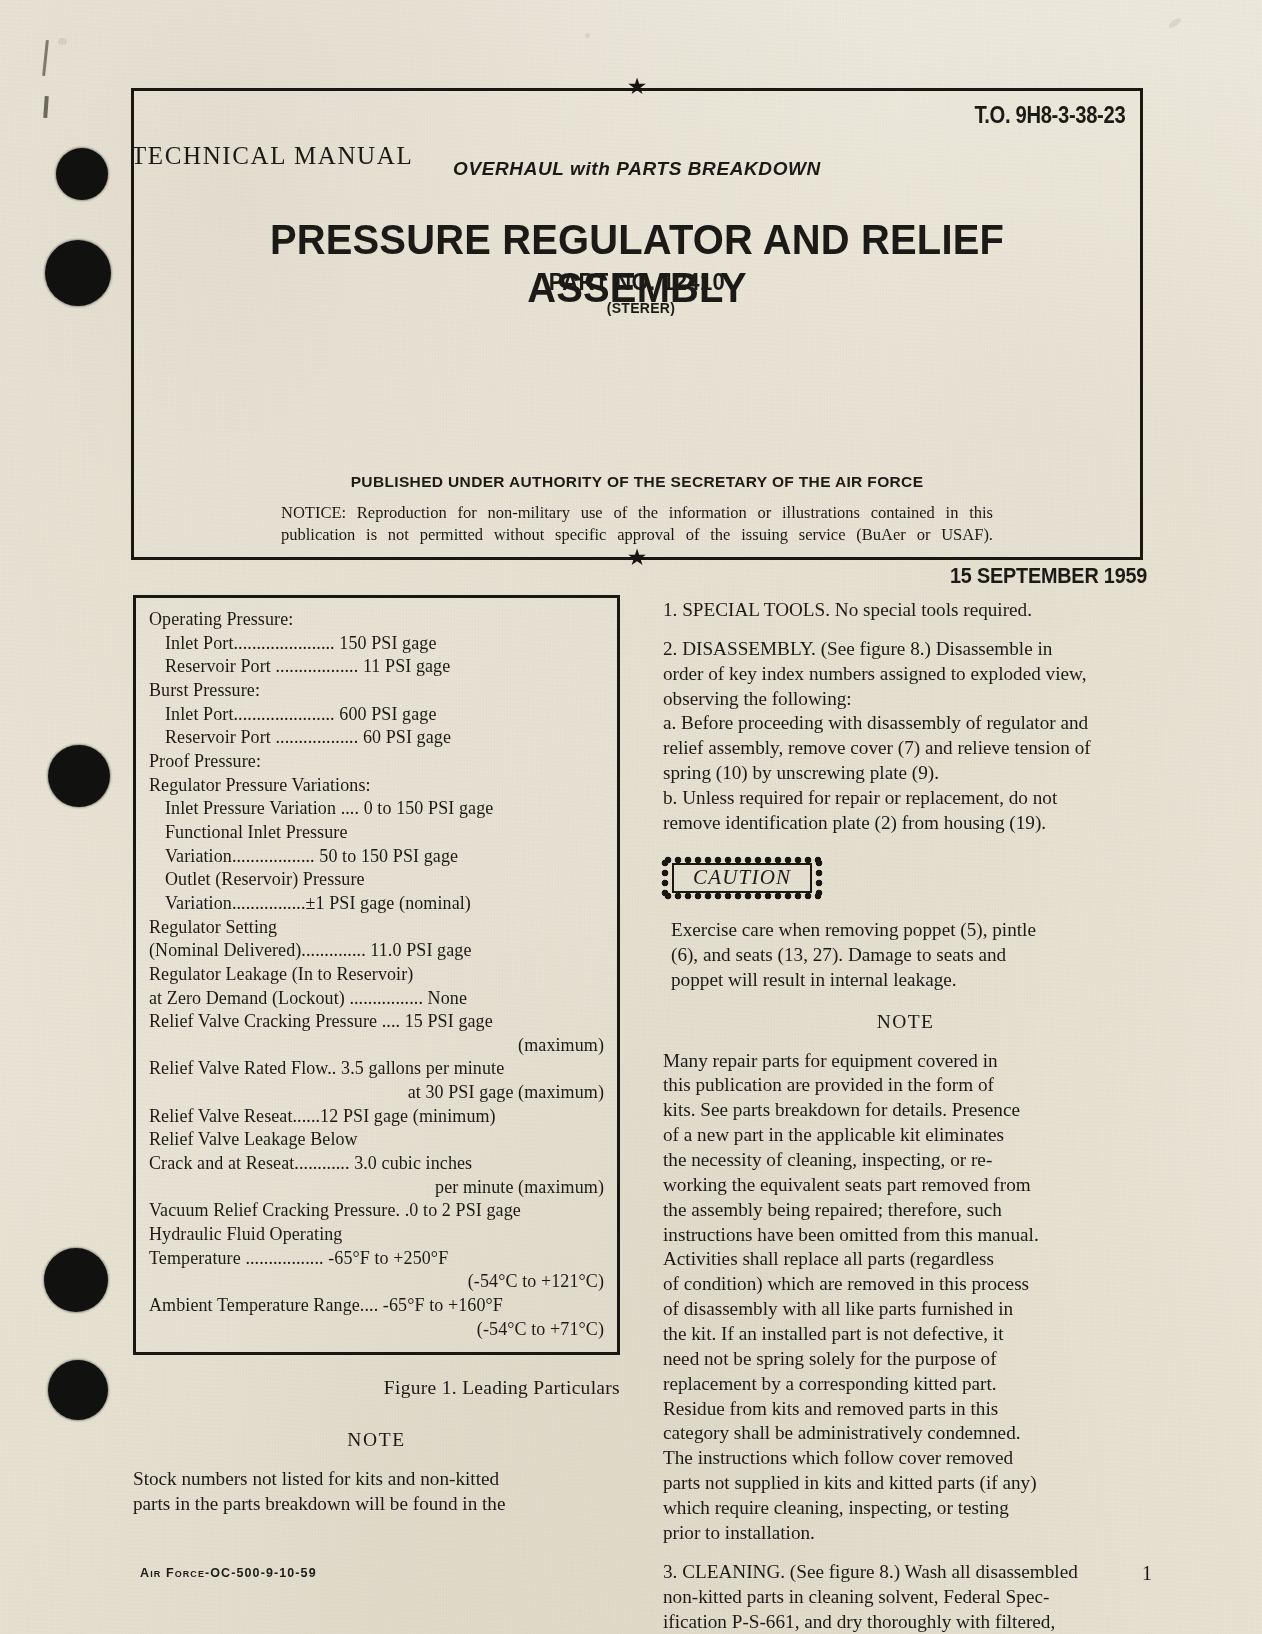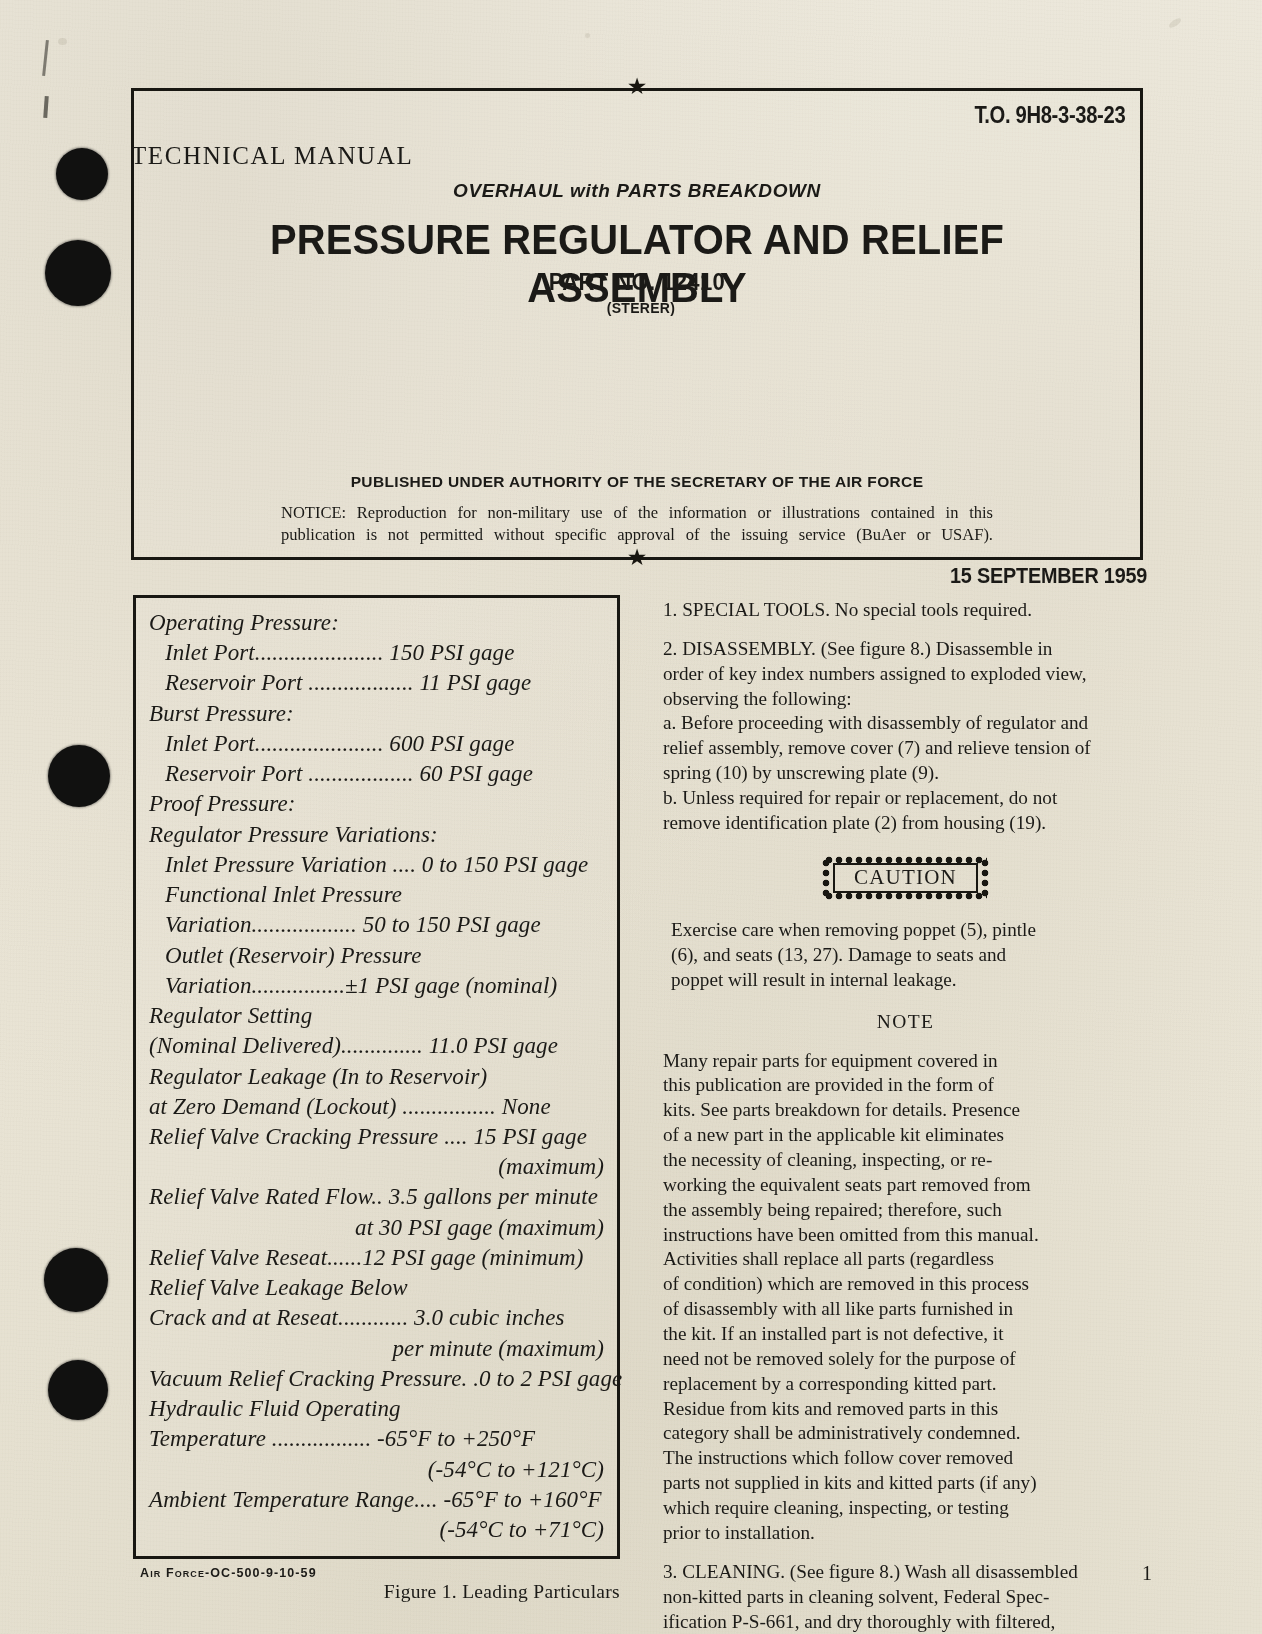--- a/index.html
+++ b/index.html
@@ -82,21 +82,21 @@
     left: 0; right: 0;
     top: 54px;
     text-align: left;
     font-family: "Liberation Serif", serif;
     font-size: 25px;
     letter-spacing: 1.6px;
   }
   .ov-line {
     position: absolute;
     left: 0; right: 0;
-    top: 92px;
+    top: 70px;
     text-align: center;
     font-family: "Liberation Sans", sans-serif;
     font-weight: bold;
     font-style: italic;
     font-size: 19px;
     letter-spacing: .6px;
   }
   .main-title {
     position: absolute;
     left: 0; right: 0;
@@ -179,25 +179,24 @@
   }
 
   .spec-box {
     border: 3px solid #181712;
     box-sizing: border-box;
     padding: 10px 13px 11px 13px;
     background: rgba(255,255,255,0.05);
   }
   .spec-line {
     font-family: "Liberation Serif", serif;
-    font-size: 23px;
+    font-size: 18px;
     line-height: 1.315;
     white-space: nowrap;
     letter-spacing: 0.1px;
-    font-style: italic;
   }
   .spec-line.ind1 { padding-left: 16px; }
   .spec-line.right { text-align: right; }
 
   .fig-caption {
     margin-top: 22px;
     text-align: right;
     font-family: "Liberation Serif", serif;
     font-size: 19.5px;
     letter-spacing: .3px;
@@ -220,22 +219,23 @@
   .para {
     font-family: Liberation Serif, serif;
     font-size: 19.2px;
     line-height: 1.295;
     margin-bottom: 14px;
   }
   .para .ln { white-space: nowrap; display: block; }
 
   .caution-wrap {
     display: flex;
-    justify-content: center;
+    justify-content: flex-start;
     margin: 22px 0 20px 0;
+    font-style: italic;
   }
   .caution-box {
     position: relative;
     padding: 7px 30px 8px 30px;
     font-family: "Liberation Serif", serif;
     font-size: 21px;
     letter-spacing: 1.2px;
   }
   .caution-box .inner-rule {
     position: absolute;
@@ -421,21 +421,21 @@
         <div class="ln">kits. See parts breakdown for details. Presence</div>
         <div class="ln">of a new part in the applicable kit eliminates</div>
         <div class="ln">the necessity of cleaning, inspecting, or re-</div>
         <div class="ln">working the equivalent seats part removed from</div>
         <div class="ln">the assembly being repaired; therefore, such</div>
         <div class="ln">instructions have been omitted from this manual.</div>
         <div class="ln">Activities shall replace all parts (regardless</div>
         <div class="ln">of condition) which are removed in this process</div>
         <div class="ln">of disassembly with all like parts furnished in</div>
         <div class="ln">the kit.  If an installed part is not defective, it</div>
-        <div class="ln">need not be removed solely for the purpose of</div>
+        <div class="ln">need not be spring solely for the purpose of</div>
         <div class="ln">replacement by a corresponding kitted part.</div>
         <div class="ln">Residue from kits and removed parts in this</div>
         <div class="ln">category shall be administratively condemned.</div>
         <div class="ln">The instructions which follow cover removed</div>
         <div class="ln">parts not supplied in kits and kitted parts (if any)</div>
         <div class="ln">which require cleaning, inspecting, or testing</div>
         <div class="ln">prior to installation.</div>
       </div>
 
     <div class="para" id="sec-cleaning" style="margin-top:2px;">

